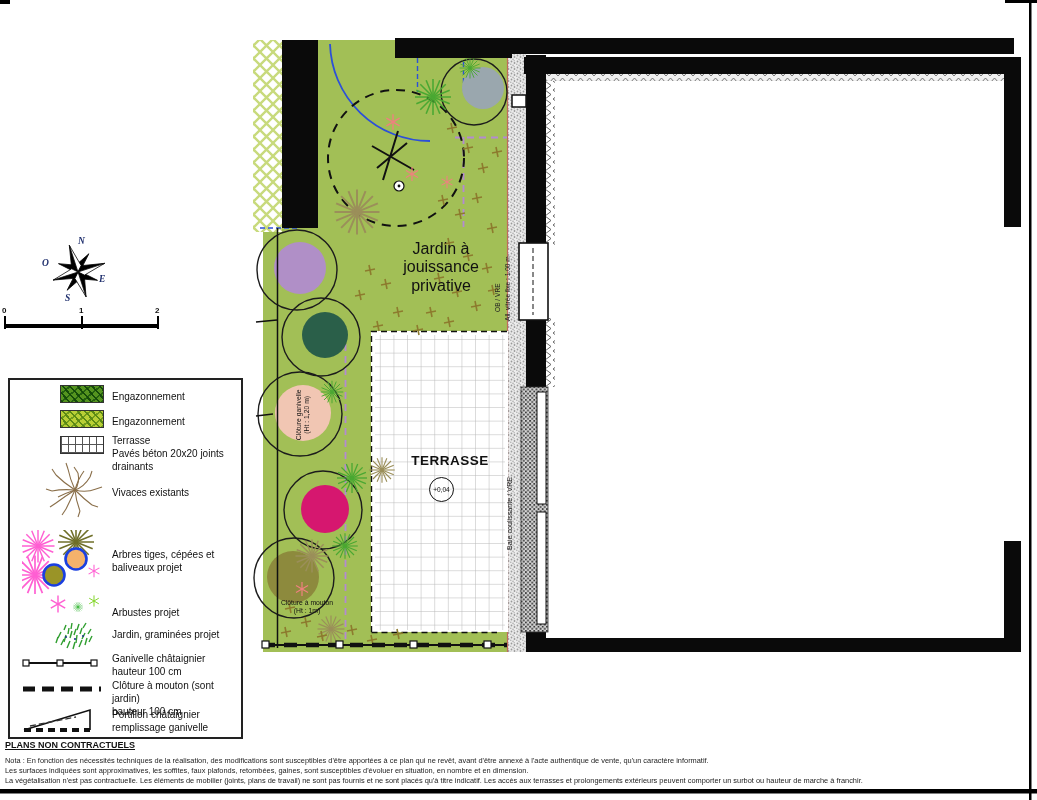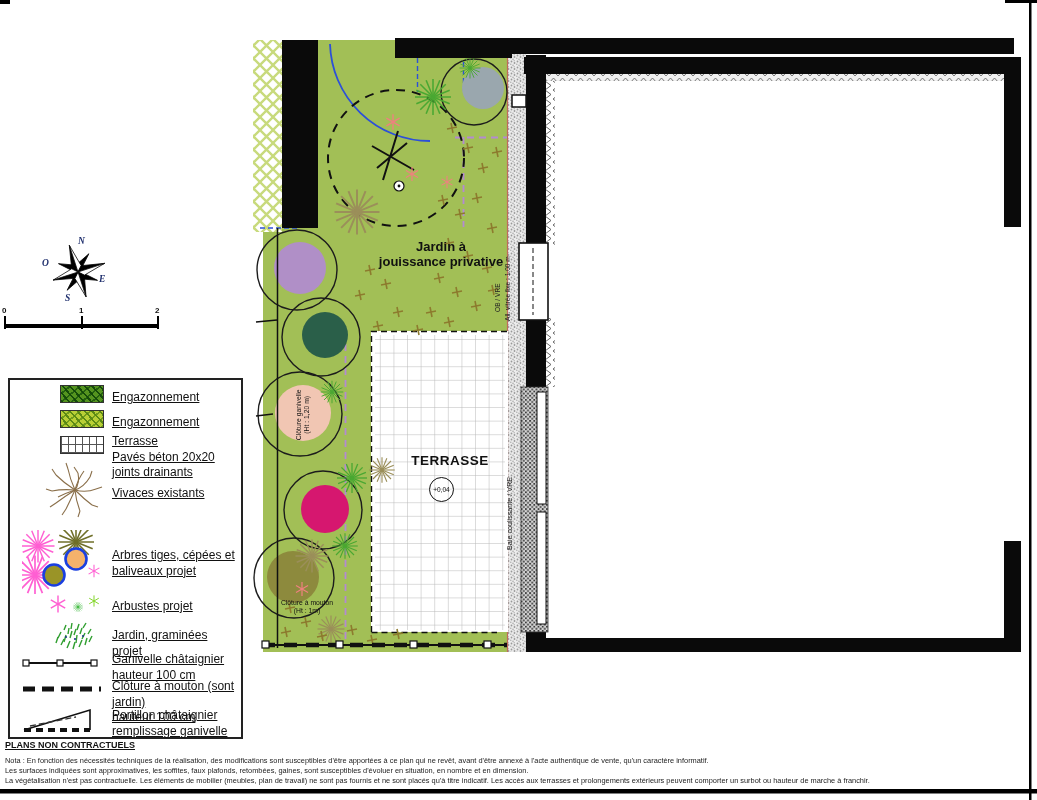--- a/index.html
+++ b/index.html
@@ -15,43 +15,43 @@
   .t-teal{fill:var(--tree-teal,#2a5f49);}  .t-peach{fill:var(--tree-peach,#f1c6b3);}
   .t-magenta{fill:var(--tree-magenta,#d6176f);}  .t-olive{fill:var(--tree-olive,#8d8a3d);}
   .c-brown{color:var(--cross-brown,#8d7b2e);}
   .c-green{color:var(--star-green,#4aa832);}
   .c-tan{color:var(--star-tan,#9b8f5a);}
   .c-salmon{color:var(--salmon,#f08080);}
   .c-pink{color:var(--legend-pink,#ff5fd2);}
   .c-grn2{color:#2db32d;} .c-lime{color:#7ed321;}
   
   .lbl{position:absolute;line-height:1.15;}
-  .garden-label{left:378px;top:240px;width:126px;text-align:center;font-weight:bold;
-    font-size:13px;white-space:pre-line;}
+  .garden-label{left:378px;top:240px;width:126px;text-align:center;font-weight:normal;
+    font-size:16px;white-space:pre-line;}
   .terrasse-label{left:388px;top:453px;width:124px;text-align:center;font-weight:bold;
     font-size:13.5px;letter-spacing:.5px;}
   .level-badge{left:429px;top:477px;width:23px;height:23px;border:1.3px solid #111;
     border-radius:50%;font-size:6.5px;display:flex;align-items:center;justify-content:center;
     background:transparent;}
   .fence-gan{left:266px;top:407px;width:74px;text-align:center;font-size:6.8px;
     white-space:pre-line;transform:rotate(-90deg);}
   .fence-mou{left:268px;top:599px;width:78px;text-align:center;font-size:6.8px;white-space:pre-line;}
   .vtext{position:absolute;transform:rotate(-90deg);transform-origin:left top;
     white-space:nowrap;font-size:6.6px;color:#222;}
   
   .compass-letter{position:absolute;font-family:"Liberation Serif",serif;font-style:italic;
     font-weight:bold;font-size:9.5px;color:#20306e;}
   .scale-label{position:absolute;font-size:8px;font-weight:bold;}
   .scale-bar{position:absolute;left:4px;top:324px;width:155px;height:4px;background:#000;}
   .scale-tick{position:absolute;top:316px;width:2px;height:13px;background:#000;}
   
   .legend-box{position:absolute;left:8px;top:378px;width:231px;height:357px;
     border:2px solid #222;background:#fff;}
-  .legend-label{position:absolute;left:102px;width:126px;font-size:12px;line-height:1.3;
-    white-space:pre-line;color:#111;text-decoration:underline;}
+  .legend-label{position:absolute;left:102px;width:126px;font-size:10px;line-height:1.3;
+    white-space:pre-line;color:#111;}
   .sw{position:absolute;left:50px;width:42px;height:16px;border:1px solid #333;}
   .sw1{background-color:#55941f;
     background-image:repeating-linear-gradient(48deg,rgba(18,72,8,.95) 0 1.6px,transparent 1.6px 5.5px),
     repeating-linear-gradient(-40deg,rgba(24,84,12,.8) 0 1.6px,transparent 1.6px 6.5px);}
   .sw2{background-color:#b9cf36;
     background-image:repeating-linear-gradient(48deg,rgba(86,134,18,.95) 0 1.6px,transparent 1.6px 5.5px),
     repeating-linear-gradient(-40deg,rgba(96,144,22,.8) 0 1.6px,transparent 1.6px 6.5px);}
   .sw3{background-color:#fff;
     background-image:repeating-linear-gradient(0deg,#555 0 1px,transparent 1px 8px),
     repeating-linear-gradient(90deg,#555 0 1px,transparent 1px 7px);}
@@ -345,21 +345,21 @@
       <use href="#ast" class="c-pink" transform="translate(72 41) scale(0.9)"></use>
     </svg>
     <div class="legend-label" style="top:168px">Arbres tiges, cépées et
 baliveaux projet</div>
 
     <svg class="abs" style="left:38px;top:213px" width="64" height="22" viewBox="0 0 64 22">
       <use href="#ast" class="c-pink" transform="translate(10 11) scale(1.2)"></use>
       <use href="#rays" class="c-grn2" transform="translate(30 14) scale(0.33)"></use>
       <use href="#ast" class="c-lime" transform="translate(46 8) scale(0.8)"></use>
     </svg>
-    <div class="legend-label" style="top:219px">Arbustes projet</div>
+    <div class="legend-label" style="top:226px">Arbustes projet</div>
 
     <svg class="abs" style="left:42px;top:238px" width="48" height="36" viewBox="0 0 48 36">
       <g stroke="#2f9e2f" stroke-width="1.4">
         <line x1="6" y1="20" x2="9" y2="14"></line>
           <line x1="12" y1="24" x2="14" y2="17"></line>
         <line x1="18" y1="20" x2="20" y2="13"></line>
           <line x1="24" y1="25" x2="25" y2="17"></line>
         <line x1="30" y1="21" x2="33" y2="15"></line>
           <line x1="9" y1="27" x2="12" y2="21"></line>
         <line x1="15" y1="30" x2="18" y2="23"></line>
@@ -403,15 +403,15 @@
       <line x1="8" y1="22" x2="54" y2="13" stroke="#333" stroke-width="1.4" stroke-dasharray="6 3"></line>
       <line x1="2" y1="26" x2="68" y2="26" stroke="#111" stroke-width="4" stroke-dasharray="7 5"></line>
     </svg>
     <div class="legend-label" style="top:328px">Portillon châtaignier
 remplissage ganivelle</div>
   </div>
 
   <div class="footer-title">PLANS NON CONTRACTUELS</div>
   <div class="note" style="top:766px">Les surfaces indiquées sont approximatives, les soffites, faux plafonds, retombées, gaines, sont susceptibles d'évoluer en situation, en nombre et en dimension.</div>
   <div class="note" style="top:756px">Nota : En fonction des nécessités techniques de la réalisation, des modifications sont susceptibles d'être apportées à ce plan qui ne revêt, avant d'être annexé à l'acte authentique de vente, qu'un caractère informatif.</div>
-  <div class="note" style="top:776px">La végétalisation n'est pas contractuelle. Les éléments de mobilier (meubles, plan de travail) ne sont pas fournis et ne sont placés qu'à titre indicatif. Les accès aux terrasses et prolongements extérieurs peuvent comporter un surbot ou hauteur de marche à franchir.</div>
+  <div class="note" style="top:776px">La végétalisation n'est pas contractuelle. Les éléments de mobilier (joints, plans de travail) ne sont pas fournis et ne sont placés qu'à titre indicatif. Les accès aux terrasses et prolongements extérieurs peuvent comporter un surbot ou hauteur de marche à franchir.</div>
 
 </div>
 
 </body></html>

